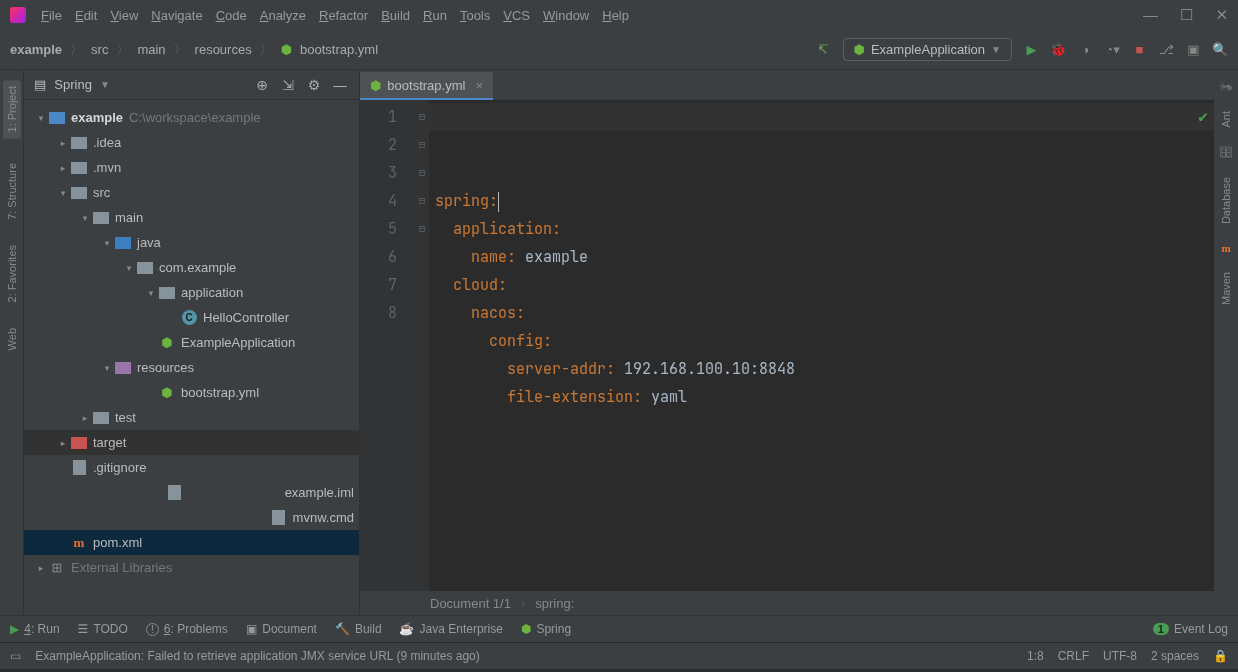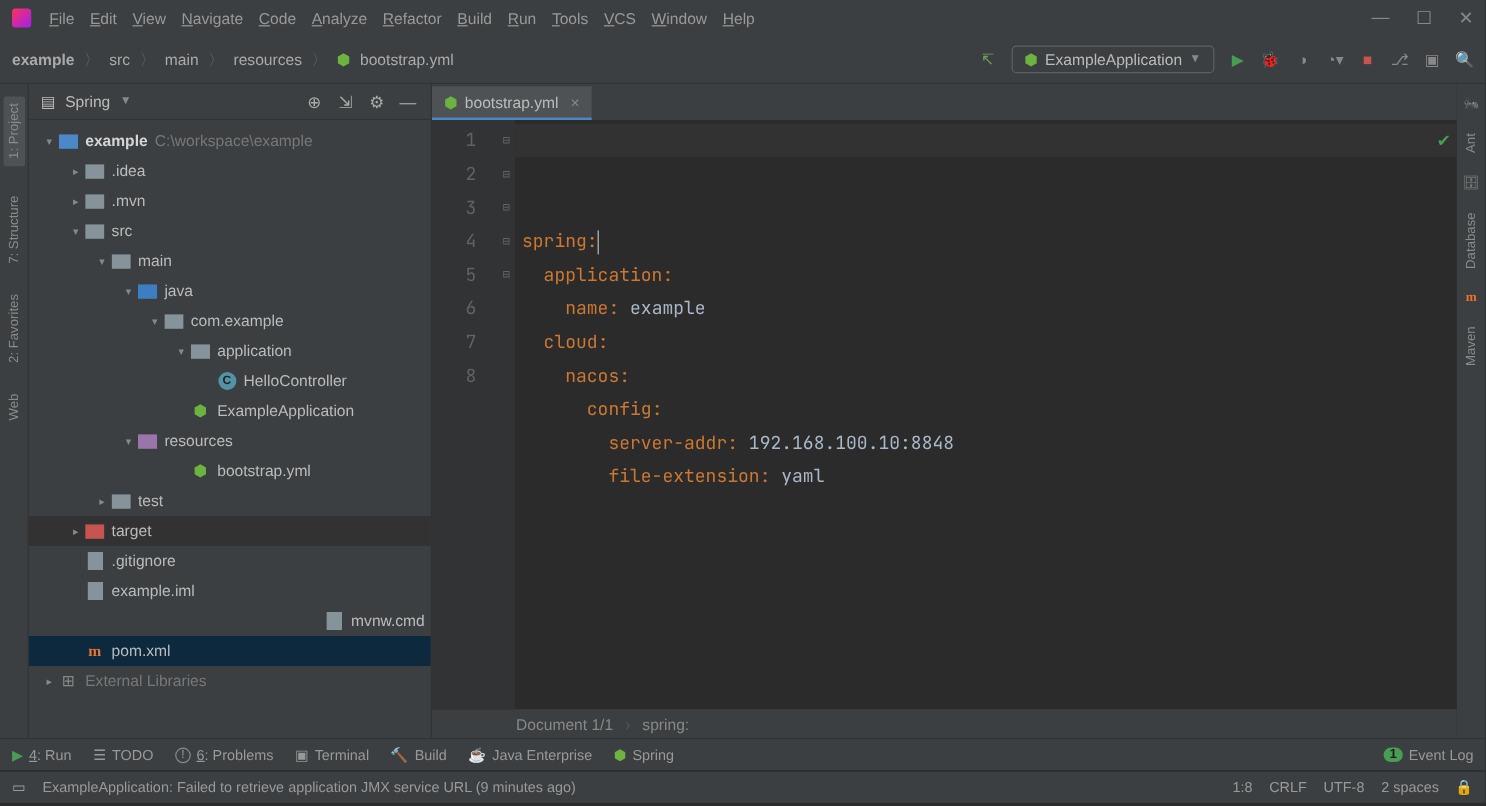--- a/index.html
+++ b/index.html
@@ -258,21 +258,21 @@
         </div>
         <div class="trow" style="padding-left: 32px;">
           <span class="arrow"></span>
           <span class="ficon">
             <svg width="13" height="15">
               <rect width="13" height="15" fill="#87939a" rx="1/"></rect>
             </svg>
           </span>
           <span>.gitignore</span>
         </div>
-        <div class="trow" style="padding-left: 32px;">
+        <div class="trow" style="padding-left: 32px; justify-content: space-between;">
           <span class="arrow"></span>
           <span class="ficon">
             <svg width="13" height="15">
               <rect width="13" height="15" fill="#87939a" rx="1/"></rect>
             </svg>
           </span>
           <span>example.iml</span>
         </div>
         <div class="trow" style="padding-left: 32px; justify-content: flex-end;">
           <span class="arrow"></span>
@@ -359,21 +359,21 @@
     <div class="bicon">
       <span>☰</span> 
       <span>TODO</span>
     </div>
     <div class="bicon">
       <span style="border:1px solid #888;border-radius:50%;width:13px;height:13px;display:inline-flex;align-items:center;justify-content:center;font-size:10px">!</span> 
       <span><u>6</u>: Problems</span>
     </div>
     <div class="bicon">
       <span>▣</span> 
-      <span>Terminal</span>
+      <span>Document</span>
     </div>
     <div class="bicon">
       <span>🔨</span> 
       <span>Build</span>
     </div>
     <div class="bicon">
       <span>☕</span> 
       <span>Java Enterprise</span>
     </div>
     <div class="bicon">

